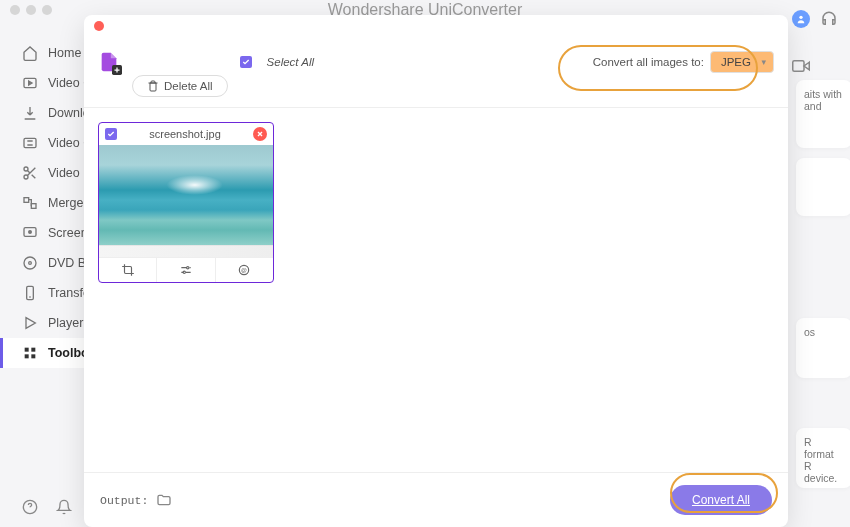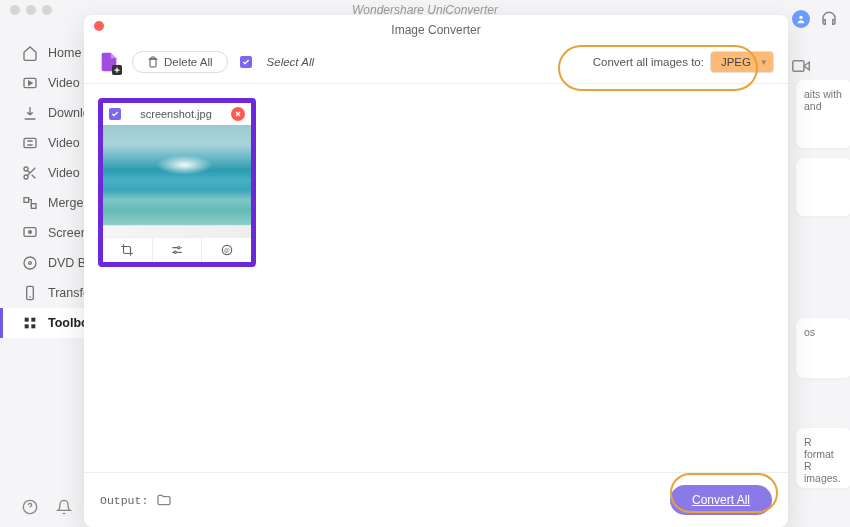--- a/index.html
+++ b/index.html
@@ -1,21 +1,21 @@
 <!DOCTYPE html>
 <html><head>
 <meta charset="utf-8">
 <style>
 * { margin: 0; padding: 0; box-sizing: border-box; font-family: -apple-system, BlinkMacSystemFont, "Segoe UI", sans-serif; }
 body { background: #f5f5f7; width: 850px; height: 527px; overflow: hidden; position: relative; }
 
 .titlebar { height: 20px; display: flex; align-items: center; padding: 0 10px; position: relative; }
 .traffic-lights { display: flex; gap: 6px; }
 .traffic-light { width: 10px; height: 10px; border-radius: 50%; background: #d6d6d6; }
-.app-title { position: absolute; left: 50%; transform: translateX(-50%); font-size: 12px; color: #9a9a9a; font-style: italic; }
+.app-title { position: absolute; left: 50%; transform: translateX(-50%); font-size: 16px; color: #9a9a9a; }
 
 .main-layout { display: flex; height: calc(100% - 20px); }
 
 .sidebar { width: 110px; padding-top: 18px; display: flex; flex-direction: column; }
 .sidebar-list { flex: 1; }
 .sidebar-item { display: flex; align-items: center; gap: 10px; padding: 7px 10px 7px 22px; font-size: 12.5px; color: #555; cursor: pointer; white-space: nowrap; overflow: hidden; text-align: right; }
 .sidebar-item.active { background: #fff; color: #222; font-weight: 600; border-left: 3px solid #6d5ce8; padding-left: 19px; }
 .sidebar-item .icon { width: 16px; height: 16px; display: flex; align-items: center; justify-content: center; color: #777; flex-shrink: 0; }
 .sidebar-item.active .icon { color: #333; }
 .sidebar-bottom { display: flex; gap: 18px; padding: 10px 0 12px 22px; }
@@ -28,35 +28,35 @@
 .headset-icon { width: 18px; height: 18px; color: #888; }
 
 .panel { position: absolute; top: -5px; left: -26px; right: 62px; bottom: 0; background: #fff; border-radius: 8px; box-shadow: 0 8px 28px rgba(0,0,0,0.12); display: flex; flex-direction: column; }
 
 .panel-header { position: relative; padding: 6px 0 0 0; }
 .panel-close { position: absolute; top: 6px; left: 10px; width: 10px; height: 10px; border-radius: 50%; background: #ff5f57; cursor: pointer; }
 .panel-title { text-align: center; font-size: 12px; color: #666; padding: 2px 0 8px; }
 
 .toolbar { display: flex; align-items: center; padding: 6px 14px 10px 14px; gap: 12px; border-bottom: 1px solid #eee; }
 .add-file-icon { width: 22px; height: 22px; color: #a44be0; cursor: pointer; position: relative; }
-.btn-outline { border: 1px solid #ddd; background: #fff; border-radius: 14px; padding: 4px 14px; font-size: 11.5px; color: #555; display: flex; align-items: center; gap: 5px; cursor: pointer; }
+.btn-outline { border: 1px solid #ddd; background: #fff; border-radius: 14px; padding: 4px 14px; font-size: 11.5px; color: #555; display: flex; align-items: center; gap: 5px; cursor: pointer; margin-top: 48px; }
 .checkbox-wrap { display: flex; align-items: center; gap: 15px; font-size: 11.5px; color: #555; cursor: pointer; font-style: italic; }
 .checkbox-box { width: 12px; height: 12px; border-radius: 2px; background: #7b68ee; display: flex; align-items: center; justify-content: center; }
 
 .toolbar-spacer { flex: 1; }
 .format-select-wrap { display: flex; align-items: center; gap: 6px; font-size: 11.5px; color: #555; }
 .format-select { border: 1px solid #e0e0e0; border-radius: 4px; padding: 4px 22px 4px 10px; font-size: 11.5px; color: #444; background: #fdba74; position: relative; cursor: pointer; display: flex; align-items: center; }
 .format-select::after { content: '▾'; position: absolute; right: 7px; font-size: 9px; color: #888; }
 .highlight-oval { position: absolute; border: 2.5px solid #e8a23c; border-radius: 50px; pointer-events: none; }
 .highlight-oval.hl1 { top: 30px; right: 30px; width: 200px; height: 46px; }
 .highlight-oval.hl2 { bottom: 14px; right: 10px; width: 108px; height: 40px; border-radius: 20px; }
 .camera-overflow { position: absolute; right: -22px; top: 42px; color: #888; }
 
 .content { flex: 1; padding: 14px; overflow: auto; }
-.thumb-card { width: 158px; border: 5px solid #6d28d9; border-radius: 4px; overflow: hidden; background: #fff; position: relative; }
+.thumb-card { width: 176px; border: 1px solid #6d28d9; border-radius: 4px; overflow: hidden; background: #fff; position: relative; }
 .thumb-header { display: flex; align-items: center; padding: 4px 6px; gap: 6px; font-size: 11px; color: #555; }
 .thumb-header .checkbox-box { flex-shrink: 0; }
 .thumb-header .fname { flex: 1; text-align: center; white-space: nowrap; overflow: hidden; text-overflow: ellipsis; }
 .thumb-remove { width: 14px; height: 14px; border-radius: 50%; background: #ff5a52; display: flex; align-items: center; justify-content: center; cursor: pointer; flex-shrink: 0; }
 .thumb-image { width: 100%; height: 100px; background: linear-gradient(180deg, #9ec9d0 0%, #a8d4da 20%, #2c9bb0 45%, #47b0c4 55%, #3aa5ba 65%, #7fc8c5 75%, #63b9b4 85%, #8ecfc9 100%); position: relative; }
 .thumb-image::before { content:''; position:absolute; inset:0; background: radial-gradient(ellipse 40px 14px at 55% 40%, rgba(255,255,255,0.95), transparent 70%); }
 .thumb-bar { height: 12px; background: linear-gradient(90deg, #f5f5f5, #eee); border-top: 1px solid #e6e6e6; }
 .thumb-actions { display: flex; border-top: 1px solid #eee; }
 .thumb-action { flex: 1; height: 24px; display: flex; align-items: center; justify-content: center; color: #666; cursor: pointer; }
 .thumb-action + .thumb-action { border-left: 1px solid #eee; }
@@ -166,20 +166,28 @@
       </div>
       <div class="sidebar-item">
         <span class="icon">
             <svg width="16" height="16" viewBox="0 0 24 24" fill="none" stroke="currentColor" stroke-width="2">
               <rect x="7" y="2" width="10" height="20" rx="2"></rect>
               <path d="M11 18h2"></path>
             </svg>
           </span>
         <span>Transfer</span>
       </div>
+      <div class="sidebar-item">
+        <span class="icon">
+            <svg width="16" height="16" viewBox="0 0 24 24" fill="none" stroke="currentColor" stroke-width="2">
+              <polygon points="6 4 20 12 6 20 6 4"></polygon>
+            </svg>
+          </span>
+        <span>Player</span>
+      </div>
       <div class="sidebar-item active">
         <span class="icon">
             <svg width="16" height="16" viewBox="0 0 24 24" fill="currentColor">
               <rect x="4" y="4" width="6" height="6"></rect>
               <rect x="14" y="4" width="6" height="6"></rect>
               <rect x="4" y="14" width="6" height="6"></rect>
               <rect x="14" y="14" width="6" height="6"></rect>
             </svg>
           </span>
         <span>Toolbox</span>
@@ -217,26 +225,25 @@
       <span class="headset-icon">
           <svg width="18" height="18" viewBox="0 0 24 24" fill="none" stroke="currentColor" stroke-width="2">
             <path d="M4 13v-2a8 8 0 0116 0v2M4 13v4a2 2 0 002 2h1v-6H4zM20 13v4a2 2 0 01-2 2h-1v-6h3z"></path>
           </svg>
         </span>
     </div>
 
     <div class="bg-card c1"><span>aits with</span><br><span>and</span></div>
     <div class="bg-card c2"></div>
     <div class="bg-card c3"><span>os</span></div>
-    <div class="bg-card c4"><span>R format</span><br><span>R images.</span></div>
+    <div class="bg-card c4"><span>R format</span><br><span>R device.</span></div>
 
     <div class="panel">
       <div class="panel-header">
         <div class="panel-close"></div>
-        <div class="panel-title">Image Converter</div>
       </div>
 
       <div class="toolbar">
         <span class="add-file-icon">
           <svg width="22" height="22" viewBox="0 0 24 24" fill="currentColor">
               <path d="M14 2H6a2 2 0 00-2 2v16a2 2 0 002 2h12a2 2 0 002-2V8l-6-6z"></path>
               <path d="M14 2v6h6" fill="#fff" opacity="0.4"></path>
             </svg>
           <svg style="position:absolute;bottom:-2px;right:-2px" width="10" height="10" viewBox="0 0 24 24">
               <rect width="24" height="24" rx="4" fill="#333"></rect>

